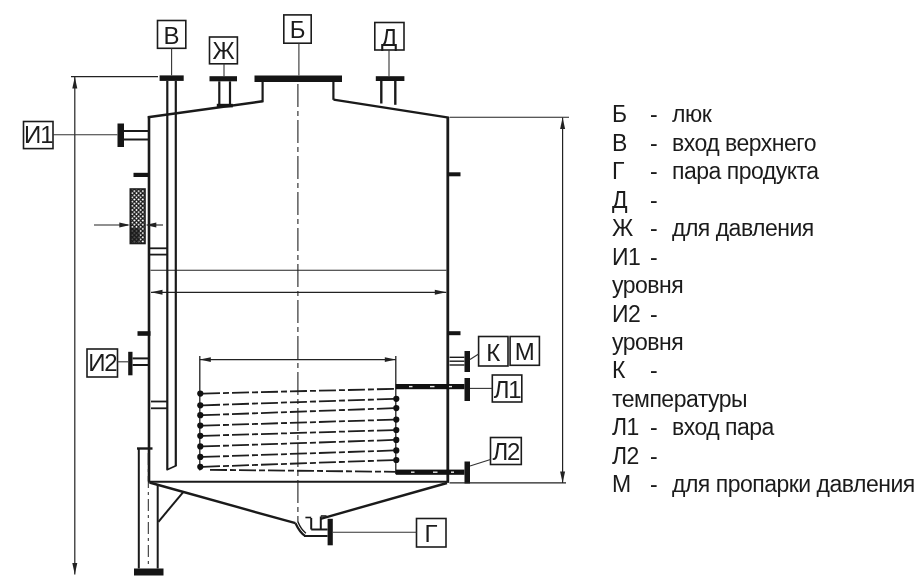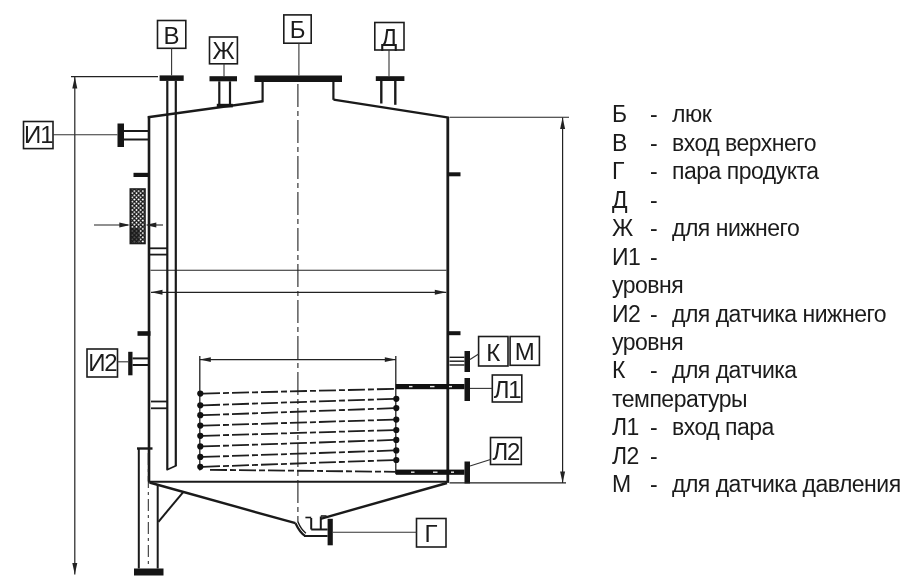--- a/index.html
+++ b/index.html
@@ -317,61 +317,59 @@
     </div>
 
 <div class="lrow" style="top:186.9px">
       <span class="lk">Д</span>
       <span class="ld">-</span>
     </div>
 
 <div class="lrow" style="top:215.4px">
       <span class="lk">Ж</span>
       <span class="ld">-</span>
-      <span class="lt">для нижнего</span>
+      <span class="lt">для давления</span>
     </div>
 
 <div class="lrow" style="top:243.9px">
       <span class="lk">И1</span>
       <span class="ld">-</span>
     </div>
 
 <div class="lrow" style="top:272.4px">
       <span class="lk">уровня</span>
     </div>
 
 <div class="lrow" style="top:300.9px">
       <span class="lk">И2</span>
       <span class="ld">-</span>
-      <span class="lt">для датчика нижнего</span>
     </div>
 
 <div class="lrow" style="top:329.4px">
       <span class="lk">уровня</span>
     </div>
 
 <div class="lrow" style="top:357.4px">
       <span class="lk">К</span>
       <span class="ld">-</span>
-      <span class="lt">для датчика</span>
     </div>
 
 <div class="lrow" style="top:386px">
       <span class="lk">температуры</span>
     </div>
 
 <div class="lrow" style="top:414.4px">
       <span class="lk">Л1</span>
       <span class="ld">-</span>
       <span class="lt">вход пара</span>
     </div>
 
 <div class="lrow" style="top:442.9px">
       <span class="lk">Л2</span>
       <span class="ld">-</span>
     </div>
 
 <div class="lrow" style="top:471.4px">
       <span class="lk">М</span>
       <span class="ld">-</span>
-      <span class="lt">для датчика давления</span>
+      <span class="lt">для пропарки давления</span>
     </div>
 </div>
 
 </body></html>

